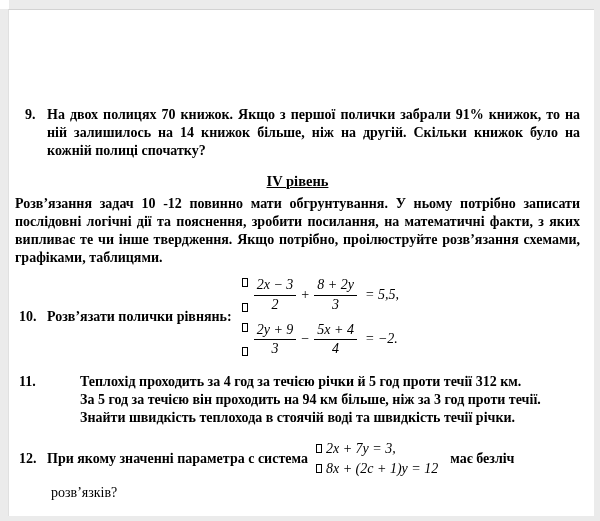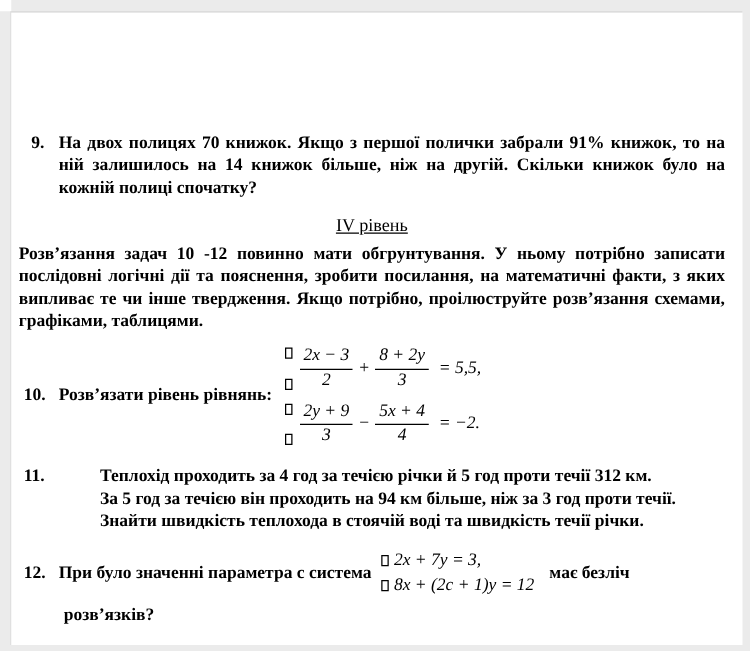--- a/index.html
+++ b/index.html
@@ -19,21 +19,21 @@
     box-sizing: border-box;
     padding: 96px 14px 0 6px;
     border-top: 1px solid #d2d2d2;
     border-left: 1px solid #e0e0e0;
   }
   .problem { display: flex; align-items: flex-start; font-weight: bold; font-size: 14px; line-height: 1.28; }
   .pnum { flex: 0 0 32px; box-sizing: border-box; padding-left: 4px; }
   .p9 .pnum { padding-left: 10px; }
   .ptext { flex: 1; text-align: justify; }
   .plines { flex: 1; }
-  .sec-title { margin: 13px 0 5px; text-align: center; font-weight: normal; text-decoration: underline; font-size: 14.5px; }
+  .sec-title { margin: 13px 0 5px; text-align: center; font-weight: bold; text-decoration: underline; font-size: 14.5px; }
   .sec-desc { font-weight: bold; font-size: 14px; line-height: 1.3; text-align: justify; }
   .row10 { margin-top: 10px; align-items: center; }
   .row11 { margin-top: 16px; gap: 33px; }
   .row12 { margin-top: 14px; align-items: center; }
   .system {
     display: flex; flex-direction: column; gap: 9px;
     margin-left: 10px;
     font-weight: normal; font-style: italic;
     font-size: 14px; line-height: 1.15; font-family: Liberation Serif, serif;
   }
@@ -41,41 +41,41 @@
   .eq { display: flex; align-items: center; }
   .eqline { display: flex; align-items: center; gap: 4px; }
   .gcol { display: flex; flex-direction: column; justify-content: space-between; align-self: stretch; padding: 1px 0; margin-right: 3px; }
   .gbox { display: inline-block; width: 6px; height: 9px; border: 1px solid #000; box-sizing: border-box; }
   .frac { display: inline-block; text-align: center; margin: 0 3px; }
   .fn { display: block; border-bottom: 1px solid #000; padding: 0 3px 1px; }
   .fd { display: block; padding-top: 1px; }
   .op { margin: 0 2px; font-style: normal; }
   .rhs { margin-left: 5px; }
   .after { margin-left: 12px; }
-  .lastline { font-weight: bold; font-size: 14px; margin: 8px 0 0 36px; }
+  .lastline { font-weight: normal; font-size: 14px; margin: 8px 0 0 36px; }
 </style>
 </head>
 <body>
 
 <div class="corner"></div>
 
 <div class="page">
 
   <div class="problem p9">
     <span class="pnum">9.</span>
     <div class="ptext">На двох полицях 70 книжок. Якщо з першої полички забрали 91% книжок, то на ній залишилось на 14 книжок більше, ніж на другій. Скільки книжок було на кожній полиці спочатку?</div>
   </div>
 
   <div class="sec-title">IV рівень</div>
 
   <div class="sec-desc">Розв’язання задач 10 -12 повинно мати обгрунтування. У ньому потрібно записати послідовні логічні дії та пояснення, зробити посилання, на математичні факти, з яких випливає те чи інше твердження. Якщо потрібно, проілюструйте розв’язання схемами, графіками, таблицями.</div>
 
   <div class="problem row10">
     <span class="pnum">10.</span>
-    <span class="plabel">Розв’язати рівень рівнянь:</span>
+    <span class="plabel">Розв’язати полички рівнянь:</span>
     <div class="system">
       <div class="eq">
         <span class="gcol">
           <span class="gbox"></span>
           <span class="gbox"></span>
         </span>
         <span class="frac">
           <span class="fn">2x − 3</span>
           <span class="fd">2</span>
         </span>
@@ -109,21 +109,21 @@
     <span class="pnum">11.</span>
     <div class="plines">
       <div>Теплохід проходить за 4 год за течією річки й 5 год проти течії 312 км.</div>
       <div>За 5 год за течією він проходить на 94 км більше, ніж за 3 год проти течії.</div>
       <div>Знайти швидкість теплохода в  стоячій воді та швидкість течії річки.</div>
     </div>
   </div>
 
   <div class="problem row12">
     <span class="pnum">12.</span>
-    <span class="plabel">При було значенні параметра с система</span>
+    <span class="plabel">При якому значенні параметра с система</span>
     <div class="system s12">
       <div class="eqline">
         <span class="gbox"></span>
         <span>2x + 7y = 3,</span>
       </div>
       <div class="eqline">
         <span class="gbox"></span>
         <span>8x + (2c + 1)y = 12</span>
       </div>
     </div>

